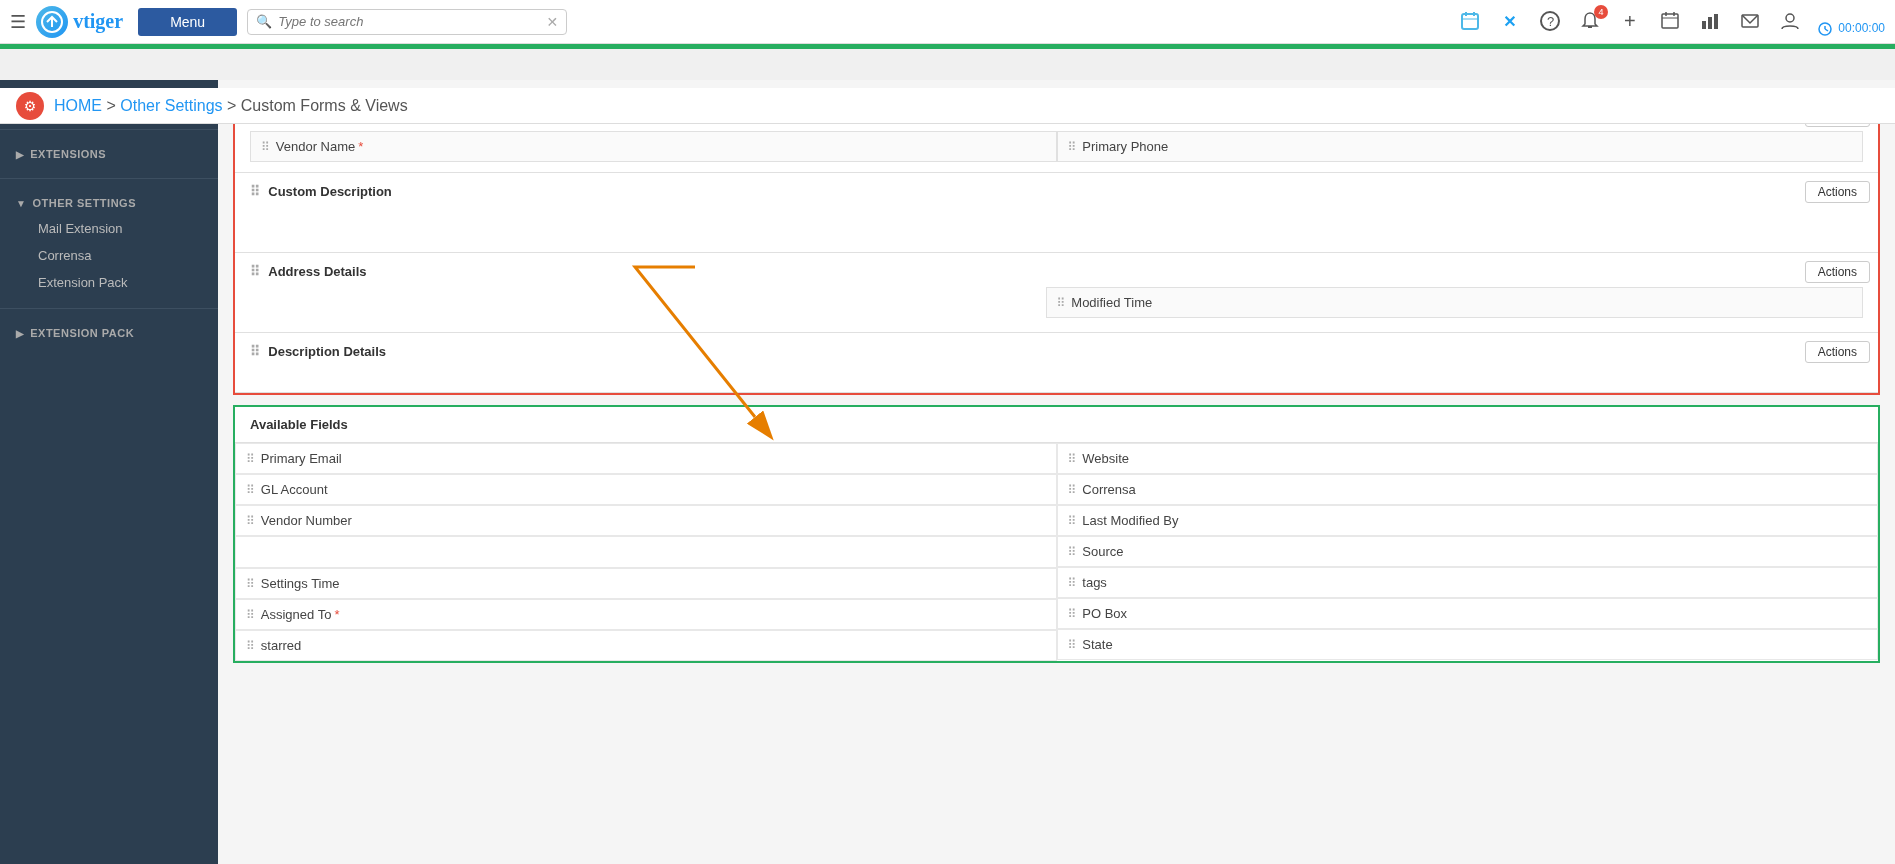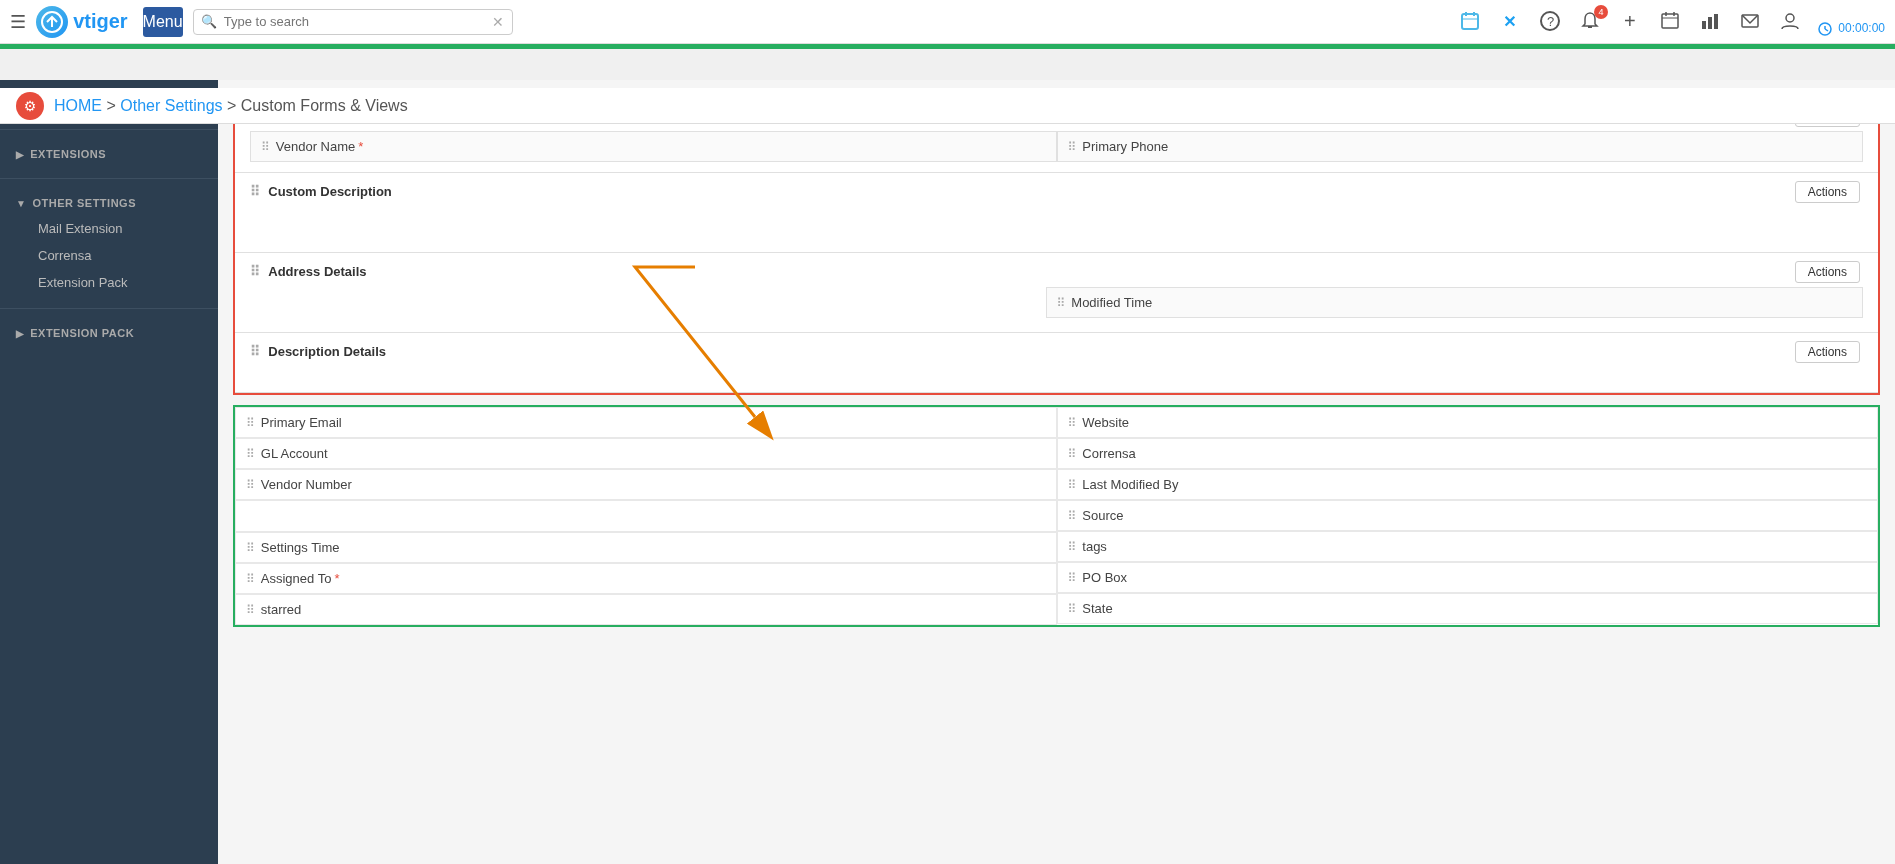--- a/index.html
+++ b/index.html
@@ -20,51 +20,52 @@
     .top-nav .hamburger {
       font-size: 18px;
       cursor: pointer;
       margin-right: 10px;
       color: #555;
     }
     .top-nav .logo {
       display: flex;
       align-items: center;
       margin-right: 15px;
+      font-family: Liberation Serif, serif;
     }
     .logo-circle {
       width: 32px; height: 32px;
       border-radius: 50%;
       background: linear-gradient(135deg, #4db8e8, #2196f3);
       display: flex; align-items: center; justify-content: center;
       color: white; font-weight: bold; font-size: 12px;
       margin-right: 5px;
     }
     .logo-text { color: #2196f3; font-size: 20px; font-weight: bold; }
     .menu-btn {
       background: #2c5aa0;
       color: white;
       border: none;
-      padding: 6px 0;
+      padding: 6px 32px;
       border-radius: 3px;
-      font-size: 16px;
+      font-size: 14px;
       cursor: pointer;
       margin-right: 10px;
     }
     .search-bar {
       display: flex;
       align-items: center;
       border: 1px solid #ccc;
       border-radius: 4px;
       padding: 4px 8px;
       width: 320px;
       background: #fff;
     }
     .search-bar input {
-      border: none; outline: none; font-size: 13px; width: 100%; color: #888;
+      border: none; outline: none; font-size: 13px; width: 100%; color: #888; font-style: italic;
     }
     .search-clear { color: #aaa; cursor: pointer; font-size: 14px; }
     .nav-icons {
       display: flex;
       align-items: center;
       margin-left: auto;
       gap: 16px;
     }
     .nav-icon {
       width: 24px; height: 24px;
@@ -187,21 +188,21 @@
       color: #333;
     }
     .drag-handle {
       color: #aaa;
       margin-right: 8px;
       font-size: 14px;
       cursor: grab;
     }
     .actions-btn {
       position: absolute;
-      right: 18px;
+      right: 8px;
       top: 8px;
       background: #fff;
       border: 1px solid #ccc;
       padding: 3px 12px;
       font-size: 12px;
       cursor: pointer;
       border-radius: 3px;
       color: #333;
     }
 
@@ -450,20 +451,23 @@
           <marker id="arrowhead" markerWidth="10" markerHeight="7" refX="0" refY="3.5" orient="auto">
             <polygon points="0 0, 10 3.5, 0 7" fill="#e67e00"></polygon>
           </marker>
         </defs>
         <path d="M 160 30 L 100 30 L 220 180" stroke="#e67e00" stroke-width="3" fill="none" marker-end="url(#arrowhead)"></path>
       </svg>
 
     </div>
 
     <div class="available-area">
+      <div class="available-header">
+        <span>Available Fields</span>
+      </div>
       <div class="available-grid">
 
         <div>
           <div class="available-field">
             <span class="drag-handle">⠿</span>
             <span>Primary Email</span>
           </div>
           <div class="available-field">
             <span class="drag-handle">⠿</span>
             <span>GL Account</span>

